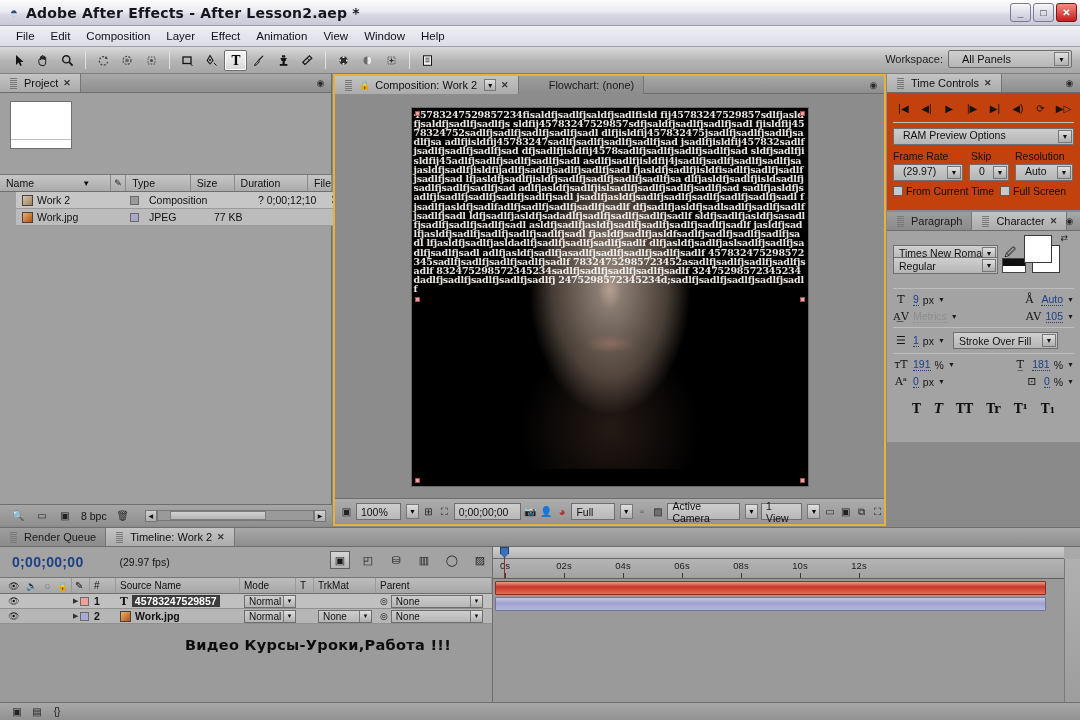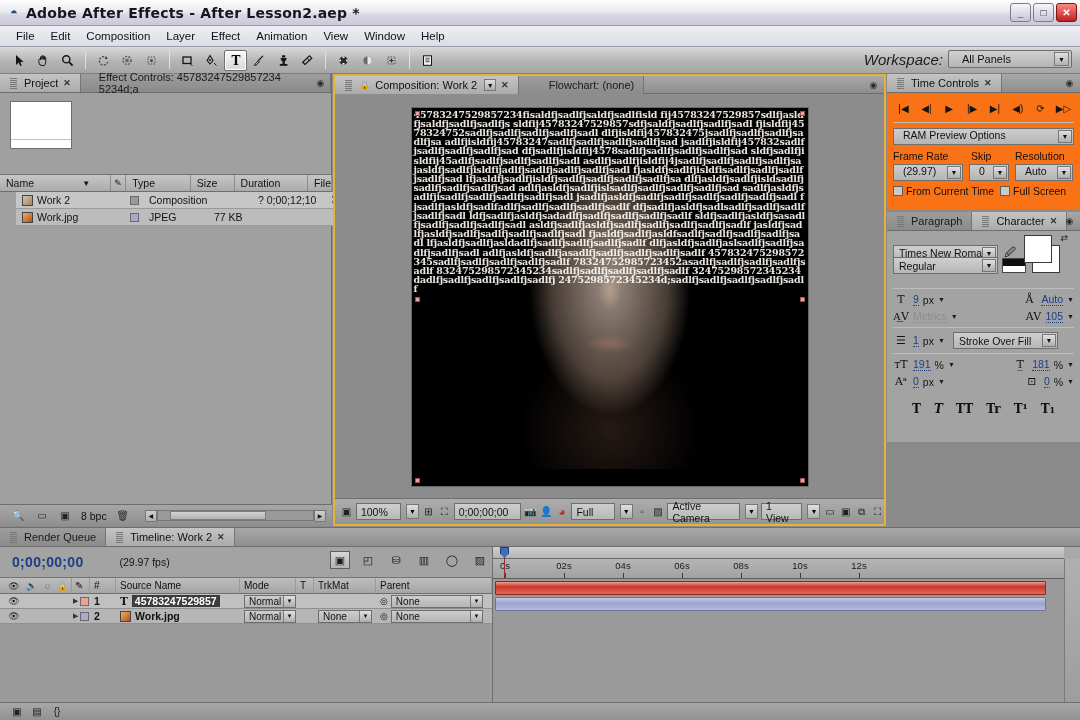--- a/index.html
+++ b/index.html
@@ -56,21 +56,21 @@
   .tool {
     width: 23px; height: 21px; display:flex; align-items:center; justify-content:center;
     font-size: 13px; color:#1a1a1a; border: 1px solid transparent; border-radius:2px;
   }
   .tool.active { background: linear-gradient(to bottom,#fafafa,#d6d6d6); border:1px solid #6e6e6e; box-shadow: inset 0 0 0 1px #fff; }
   .tool svg { display:block; }
   .tsep { width: 1px; height: 18px; background: #8c8c8c; margin: 0 5px; border-right:1px solid #e0e0e0; }
   .workspace-box {
     position: absolute; right: 8px; top: 3px; display:flex; align-items:center; gap:5px;
   }
-  .workspace-label { font-size: 15px; color: #1c1c1c; font-style: italic; }
+  .workspace-label { font-size: 11px; color: #1c1c1c; }
   .ws-select {
     width: 124px; height: 18px; background: linear-gradient(to bottom,#cfcfcf,#b6b6b6);
     border: 1px solid #6e6e6e; border-radius: 2px;
     display:flex; align-items:center; padding-left: 13px; font-size: 11px; color:#111;
     position: relative;
   }
   .ws-select .arr { position:absolute; right:2px; top:1px; width:15px; height:14px;
      background: linear-gradient(to bottom,#e2e2e2,#b0b0b0); border:1px solid #7a7a7a;
      display:flex; align-items:center; justify-content:center; font-size:7px; }
 
@@ -168,21 +168,21 @@
     border-top:1px solid #6e6e6e; display:flex; align-items:center; gap:3px; padding-left:5px;
   }
   .fieldbox {
     height:17px; background:linear-gradient(to bottom,#cdcdcd,#b8b8b8); border:1px solid #6e6e6e;
     display:flex; align-items:center; padding:0 4px; font-size:10.5px; color:#111;
   }
   .ddarrow { width:14px;height:15px; background:linear-gradient(to bottom,#e0e0e0,#aeaeae);
      border:1px solid #777; display:flex;align-items:center;justify-content:center;font-size:7px; margin-left:2px;}
 
   
-  #timeControls { left:887px; top:74px; width:193px; height:136px; background:#f97316; }
+  #timeControls { left:887px; top:74px; width:193px; height:136px; background:#c2410c; }
   .tc-body { padding:4px 6px 0 6px; }
   .tc-transport { display:flex; align-items:center; justify-content:space-between; padding:4px 2px 5px 2px; }
   .tbtn { width:17px;height:15px; display:flex;align-items:center;justify-content:center; color:#141414; font-size:10px;}
   .tc-div { height:1px; background:#7e7e7e; border-bottom:1px solid #bdbdbd; margin:1px 0 5px 0;}
   .tc-sel {
     height:17px; background:linear-gradient(to bottom,#cdcdcd,#b5b5b5); border:1px solid #6e6e6e;
     display:flex;align-items:flex-start;padding-left:9px;font-size:10.5px;color:#111;position:relative;
   }
   .tc-sel .arr { position:absolute;right:1px;top:1px;width:14px;height:13px;
      background:linear-gradient(to bottom,#e0e0e0,#aeaeae);border:1px solid #777;
@@ -418,23 +418,20 @@
     </div>
   </div>
 
   <div class="panel" id="projectPanel">
     <div class="panel-tabs">
       <div class="ptab active">
         <span class="ptab-grip"></span>
         <span>Project</span>
         <span class="x">✕</span>
       </div>
-      <div class="ptab" style="padding-left:18px;">
-        <span>Effect Controls: 45783247529857234 5234d;a</span>
-      </div>
       <div class="panel-menu">◉</div>
     </div>
 
     <div class="proj-preview">
       <div class="inner"></div>
     </div>
 
     <div class="proj-cols">
       <div class="pcol" style="width:112px;">
         <span>Name</span>
@@ -898,15 +895,16 @@
     </div>
 
     <div class="tl-bottombar">
       <span class="ic">▣</span>
       <span class="ic">▤</span>
       <span class="ic">{}</span>
     </div>
   </div>
 
   <div class="watermark">
+    <div class="wm-sub">Видео Курсы-Уроки,Работа !!!</div>
   </div>
 
 </div>
 
 </body></html>

